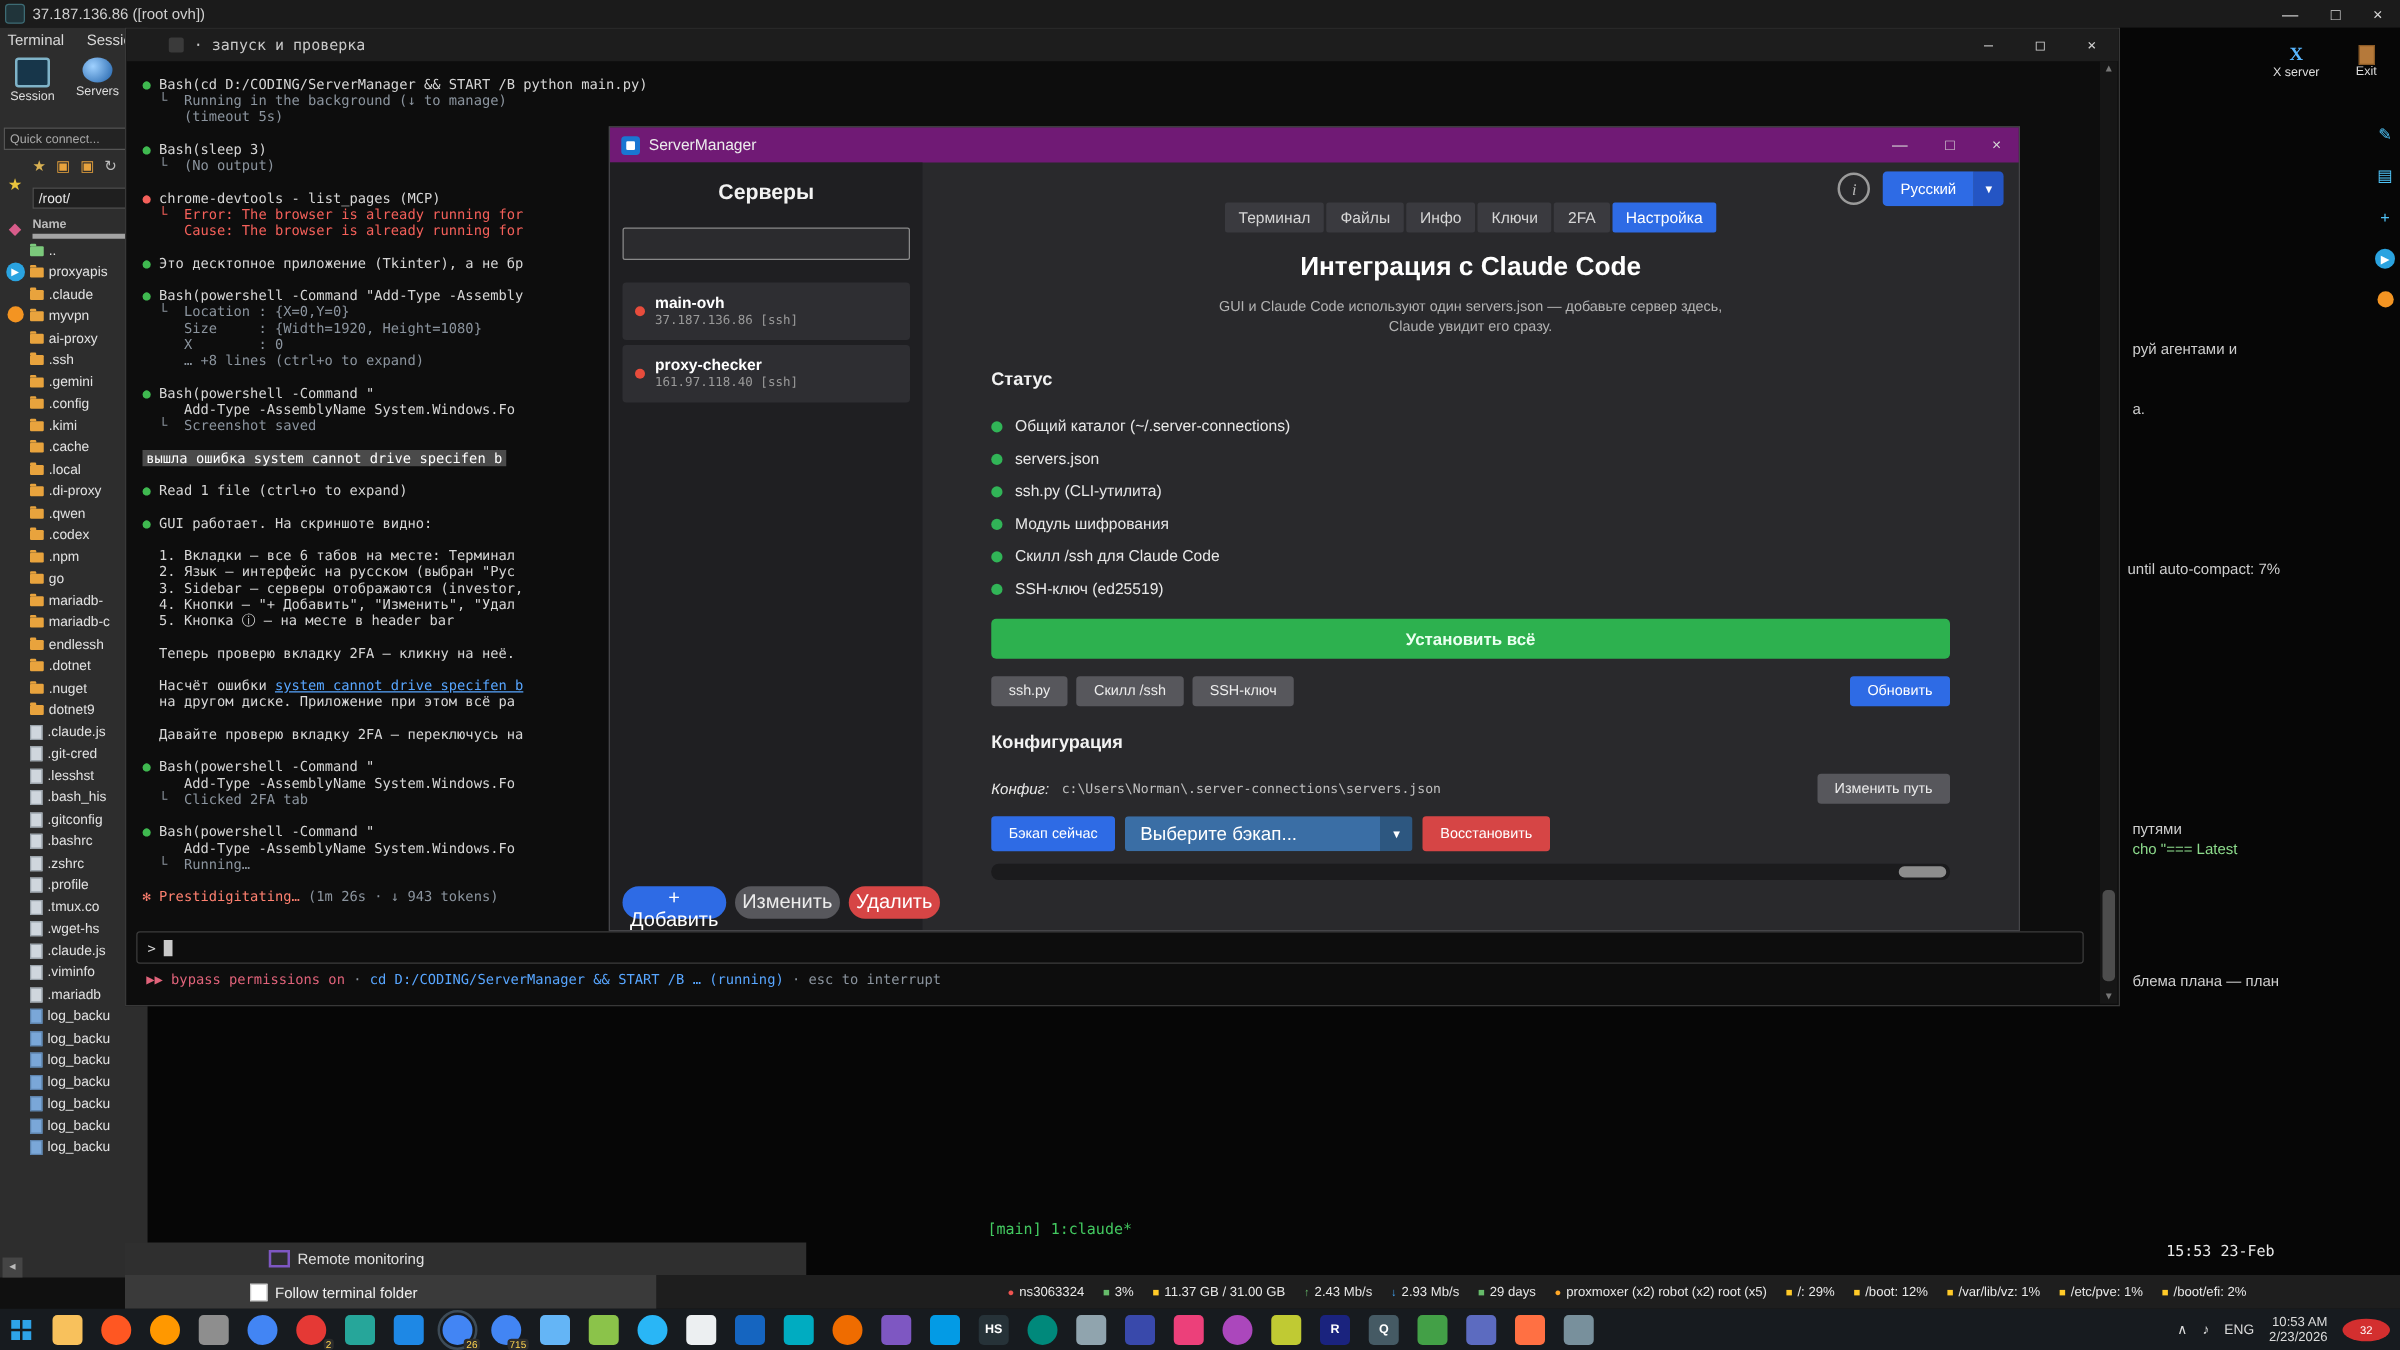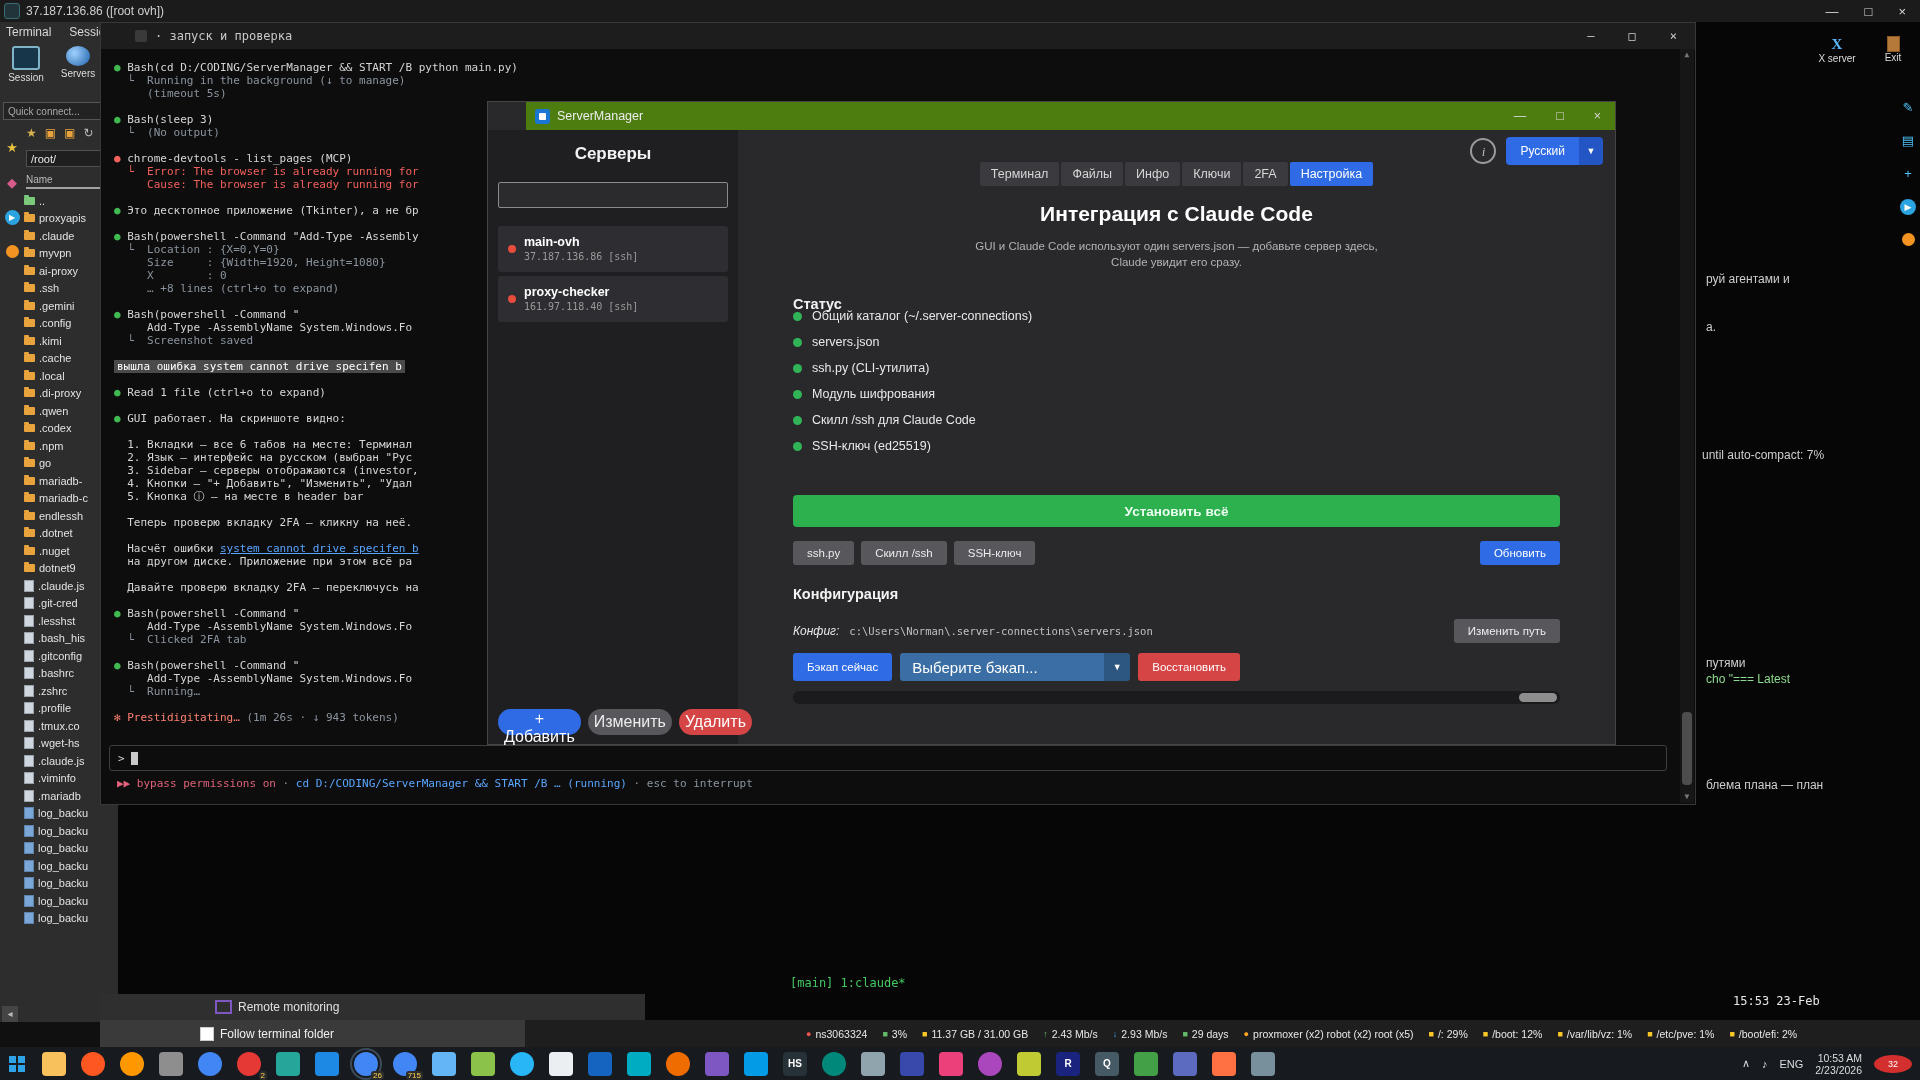--- a/index.html
+++ b/index.html
@@ -17,21 +17,21 @@
   .sidebar{position:absolute;left:0;top:22px;width:118px;height:1000px;background:#2d2d2d;z-index:1;color:#d8d8d8;}
   .menurow{position:absolute;top:3px;left:6px;font-size:12px;display:flex;gap:18px;}
   .bigbtn{position:absolute;top:24px;width:44px;text-align:center;font-size:10px;color:#ddd;}
   .bigbtn .ic{width:24px;height:20px;margin:0 auto 2px;border:2px solid #7fb3c8;border-radius:3px;background:#17364a;}
   .bigbtn .ic2{width:24px;height:20px;margin:0 auto 2px;border-radius:50%;background:radial-gradient(circle at 35% 35%,#9fd1ff,#1d5fa8);}
   .quick{position:absolute;top:80px;left:3px;width:108px;height:18px;background:#232323;border:1px solid #555;
          color:#a8a8a8;font-size:10px;line-height:18px;padding-left:4px;box-sizing:border-box;}
   .iconrow{position:absolute;top:104px;left:26px;display:flex;gap:8px;font-size:12px;color:#d8b153;}
   .pathbox{position:absolute;top:128px;left:26px;width:88px;height:17px;background:#1f1f1f;border:1px solid #505050;
            color:#e8e8e8;font-size:11px;line-height:17px;padding-left:4px;box-sizing:border-box;}
-  .namehdr{position:absolute;top:152px;left:26px;width:90px;font-size:10px;color:#bbb;border-bottom:2px solid #a3a3a3;padding-bottom:2px;}
+  .namehdr{position:absolute;top:152px;left:26px;width:90px;font-size:10px;color:#bbb;border-bottom:4px solid #a3a3a3;padding-bottom:2px;font-weight:bold;}
   .tree{position:absolute;top:170px;left:24px;width:94px;}
   .tree-row{height:17.5px;display:flex;align-items:center;gap:4px;font-size:11px;color:#e2e2e2;white-space:nowrap;overflow:hidden;}
   .fold{width:11px;height:8px;background:#e8a33d;border-radius:1px;position:relative;flex:0 0 auto;}
   .fold::before{content:"";position:absolute;top:-2px;left:0;width:5px;height:2px;background:#e8a33d;border-radius:1px 1px 0 0;}
   .fold.up{background:#7bc97b;}.fold.up::before{background:#7bc97b;}
   .fdoc{width:8px;height:10px;background:#cfd6dd;border:1px solid #9aa3ab;flex:0 0 auto;}
   .fdoc.log{background:#7aa7d8;border-color:#5d83ad;}
   .lstrip{position:absolute;left:2px;width:20px;top:118px;display:flex;flex-direction:column;gap:20px;align-items:center;}
   .lstrip .s1{color:#e8c33d;font-size:13px;}
   .lstrip .s2{color:#d85c8a;font-size:13px;}
@@ -72,21 +72,21 @@
             display:flex;align-items:center;color:#d6d6d6;font-size:11px;padding-left:8px;}
   .cursorblk{display:inline-block;width:7px;height:13px;background:#c9c9c9;margin-left:6px;}
   .bypassln{position:absolute;left:16px;top:754px;font-size:11px;white-space:pre;}
   .tscroll{position:absolute;right:1px;top:26px;width:14px;bottom:1px;background:#161616;}
   .tscroll .ar{position:absolute;left:0;width:14px;height:12px;color:#777;font-size:8px;text-align:center;line-height:12px;}
   .tscroll .thumb{position:absolute;left:2px;width:10px;top:663px;height:73px;background:#4d4d4d;border-radius:4px;}
 
   
   .smwin{position:absolute;left:487px;top:101px;width:1129px;height:644px;background:#29292c;
          border:1px solid #454548;box-sizing:border-box;z-index:3;font-family:"Liberation Sans",sans-serif;}
-  .smbar{height:28px;background:#4d7c0f;display:flex;align-items:center;color:#ececec;font-size:12.5px;margin-left:38px;}
+  .smbar{height:28px;background:#701a75;display:flex;align-items:center;color:#ececec;font-size:12.5px;}
   .smbar .smico{width:15px;height:15px;background:#1976d2;border-radius:3px;margin:0 7px 0 9px;position:relative;}
   .smbar .smico::after{content:"";position:absolute;left:4px;top:4px;width:7px;height:7px;background:#fff;border-radius:1px;}
   .smbar .ctl{margin-left:auto;display:flex;gap:30px;padding-right:14px;color:#d8d8d8;}
   .smleft{position:absolute;left:0;top:28px;width:250px;bottom:0;background:#1f1f22;}
   .smleft h2{margin:14px 0 0;text-align:center;font-size:17px;color:#f2f2f2;font-weight:bold;}
   .smsearch{position:absolute;left:10px;top:52px;width:230px;height:26px;background:#2b2b2e;border:1px solid #8a8a8a;
             border-radius:2px;box-sizing:border-box;}
   .srvlist{position:absolute;left:10px;top:96px;right:10px;}
   .srv{height:46px;margin-bottom:4px;background:#2e2e32;border-radius:3px;display:flex;align-items:center;padding:0 10px;gap:8px;}
   .srv .dot{width:8px;height:8px;border-radius:50%;flex:0 0 auto;}
@@ -103,21 +103,21 @@
          line-height:24px;font-size:13px;font-family:"Liberation Serif",serif;font-style:italic;box-sizing:border-box;}
   .langdd{display:flex;height:28px;border-radius:4px;overflow:hidden;}
   .langdd .lab{background:#2e6be5;color:#fff;font-size:12px;display:flex;align-items:center;padding:0 14px;}
   .langdd .chev{background:#2455c4;color:#fff;width:24px;display:flex;align-items:center;justify-content:center;font-size:9px;}
   .smtabs{position:absolute;top:32px;left:0;right:0;display:flex;justify-content:center;gap:2px;}
   .smtab{background:#3a3a3f;color:#d6d6d6;font-size:12.5px;padding:5px 11px;border-radius:2px;}
   .smtab.on{background:#2e6be5;color:#fff;}
   .smtitle{position:absolute;top:72px;left:0;right:0;text-align:center;color:#fff;font-size:21px;font-weight:bold;}
   .smsub{position:absolute;top:108px;left:0;right:0;text-align:center;color:#b3b3b3;font-size:11.5px;line-height:16px;}
   .sechead{position:absolute;left:55px;color:#f2f2f2;font-size:14.5px;font-weight:bold;}
-  .stlist{position:absolute;top:173px;left:55px;}
+  .stlist{position:absolute;top:198px;left:55px;}
   .stitem{height:26px;display:flex;align-items:center;gap:10px;color:#e8e8e8;font-size:12.5px;}
   .stitem .gd{width:9px;height:9px;border-radius:50%;background:#31b457;flex:0 0 auto;}
   .installbtn{position:absolute;top:365px;left:55px;right:55px;height:32px;background:#2db14f;border:none;border-radius:4px;
               color:#eafff0;font-size:13.5px;font-weight:bold;cursor:pointer;}
   .smallrow{position:absolute;top:411px;left:55px;right:55px;display:flex;gap:7px;height:24px;}
   .smallrow button{border:none;border-radius:3px;font-size:11.5px;padding:0 14px;cursor:pointer;}
   .smallrow .push{margin-left:auto;}
   .cfgrow{position:absolute;top:489px;left:55px;right:55px;display:flex;align-items:center;gap:10px;}
   .cfgrow .cl{color:#e8e8e8;font-size:12px;font-style:italic;}
   .cfgrow .cp{color:#c0c0c0;font-size:10.5px;}

